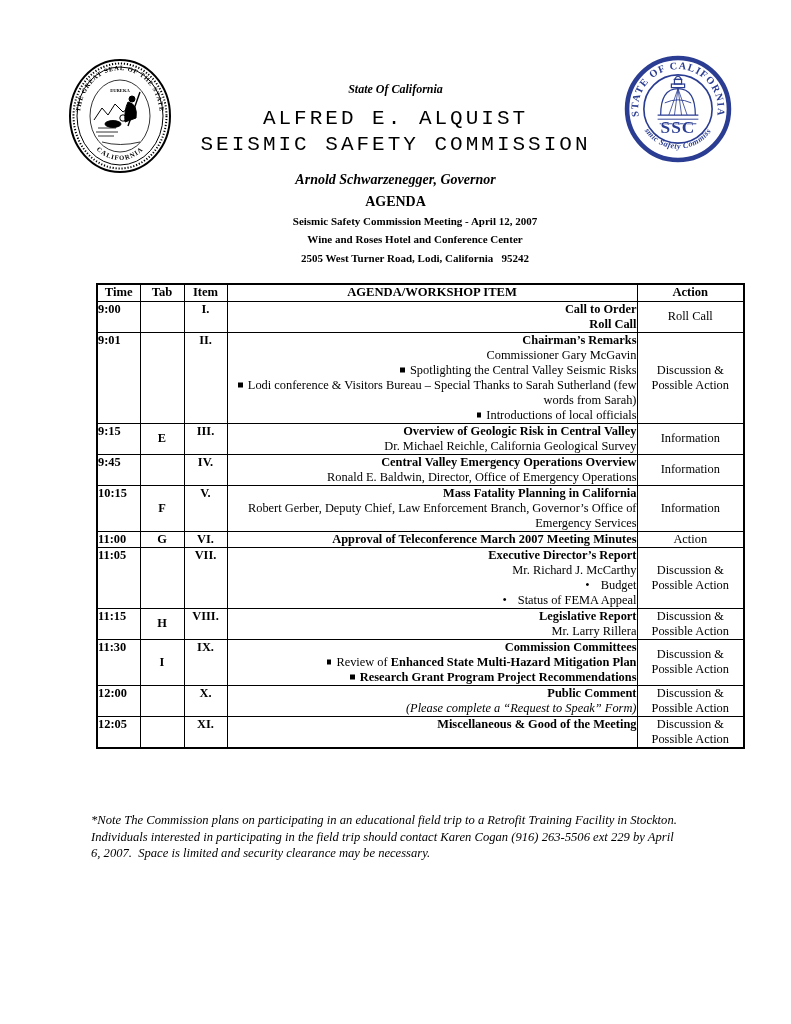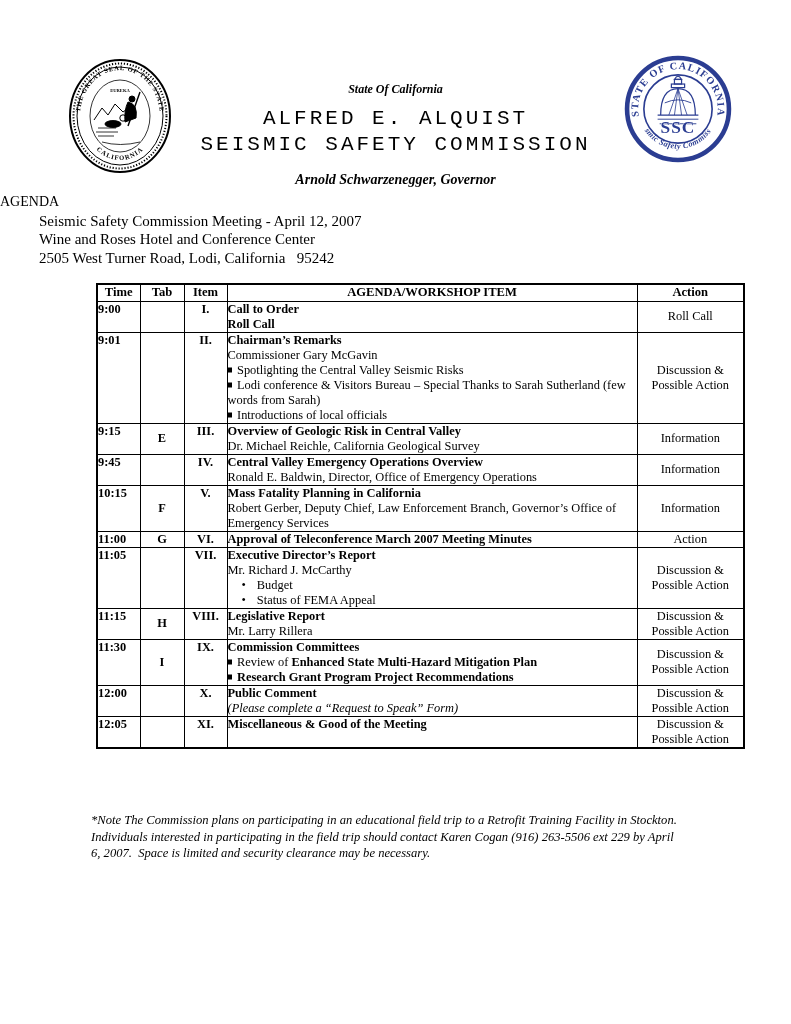--- a/index.html
+++ b/index.html
@@ -13,38 +13,38 @@
   
   .seal-left  { position:absolute; left:68px;  top:58px; }
   .logo-right { position:absolute; left:624px; top:55px; }
   svg text { font-family:"Liberation Serif", serif; }
 
   .header-center { position:absolute; left:0; top:82px; width:100%; text-align:center; }
   .state-line    { font-size:12px; font-weight:bold; font-style:italic; }
   .org-line      { font-size:21px; letter-spacing:3px; margin-top:9px; line-height:26px;font-family:Liberation Mono, monospace; }
   .governor-line { font-size:14px; font-weight:bold; font-style:italic; margin-top:14px; }
 
-  .title-block { position:absolute; left:0; top:193px; width:100%; text-align:left; font-weight:normal; }
+  .title-block { position:absolute; left:0; top:193px; width:100%; text-align:center; font-weight:bold; }
   .title-block div { white-space:pre; line-height:18.5px; }
   .t-agenda { font-size:14px; }
-  .t-line   { font-size:15px;margin-left:39px; }
+  .t-line   { font-size:11px;margin-left:39px; }
 
   
   table.agenda {
     position:absolute; left:96px; top:283px; width:647px;
     border-collapse:collapse; table-layout:fixed;
     border:2.5px solid #000;
     font-size:12.4px; line-height:15px;
   }
   table.agenda th, table.agenda td { border:1.5px solid #000; padding:0; }
   th { font-size:12.6px; font-weight:bold; height:17px; padding:1px 0; }
   td.c-time   { vertical-align:top;    font-weight:bold; padding-top:2px; }
   td.c-tab    { text-align:center; vertical-align:middle; font-weight:bold; }
   td.c-item   { text-align:center; vertical-align:top;    font-weight:bold; padding-top:2px; }
-  td.c-desc   { text-align:left;   vertical-align:top;    padding:2px 6px 3px 6px; }
+  td.c-desc   { text-align:right;   vertical-align:top;    padding:2px 6px 3px 6px; }
   td.c-action { text-align:center; vertical-align:middle; padding:2px 3px; }
   .line { min-height:15px; }
   .line.ind { padding-left:14px; }
   .sq  { display:inline-block; width:4.5px; height:4.5px; background:#000; margin-right:5px; transform:translateY(-1.5px); }
   .dot { margin-right:11px; }
   .b { font-weight:bold; }
   .i { font-style:italic; }
 
   
   .footnote {

